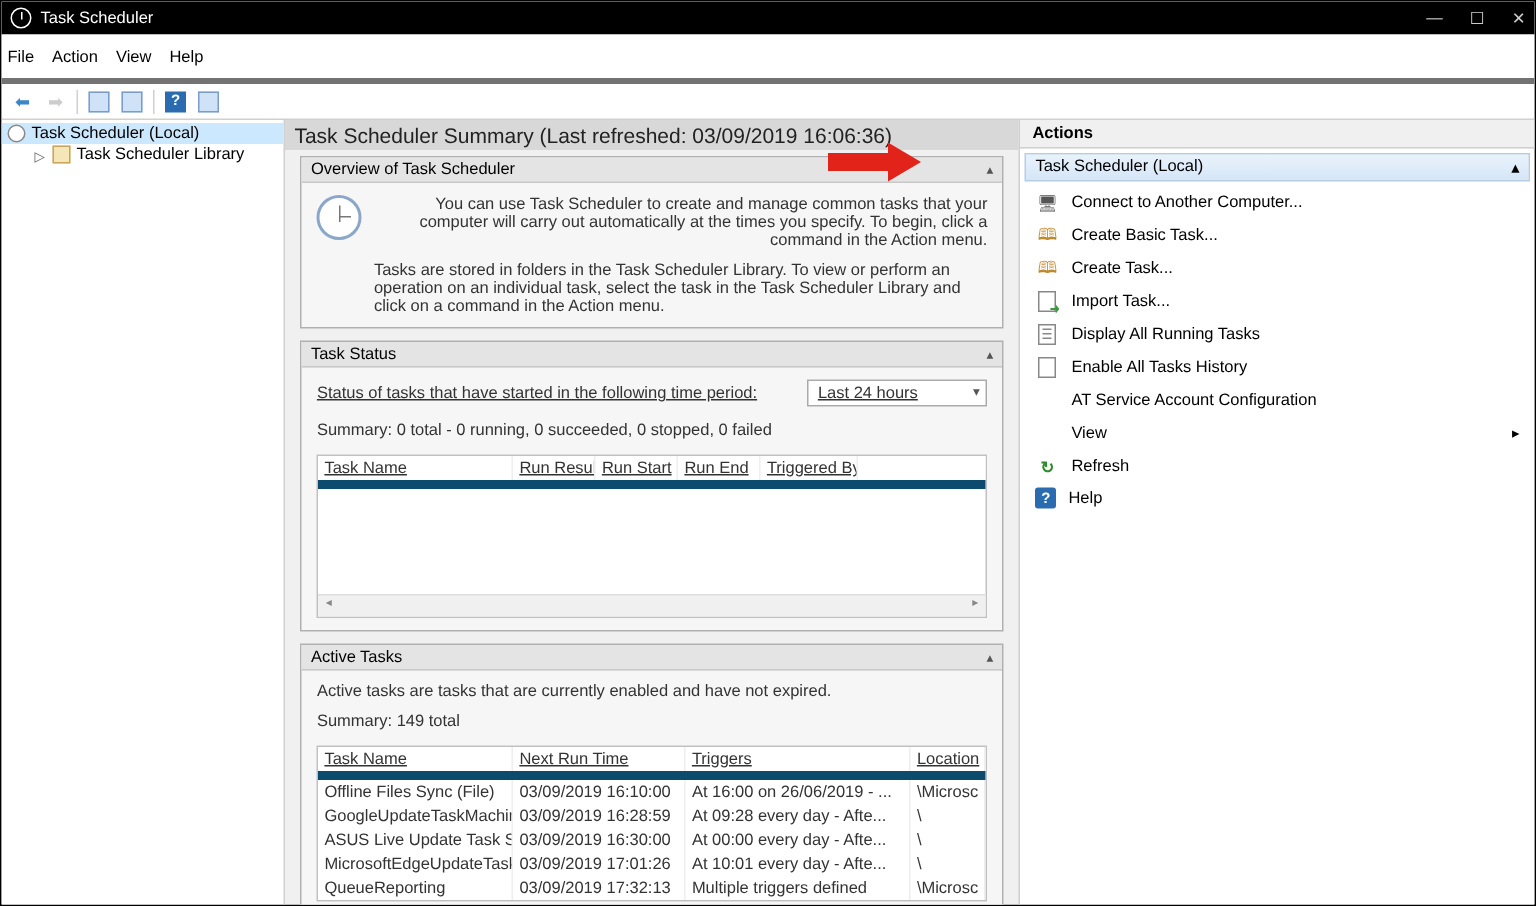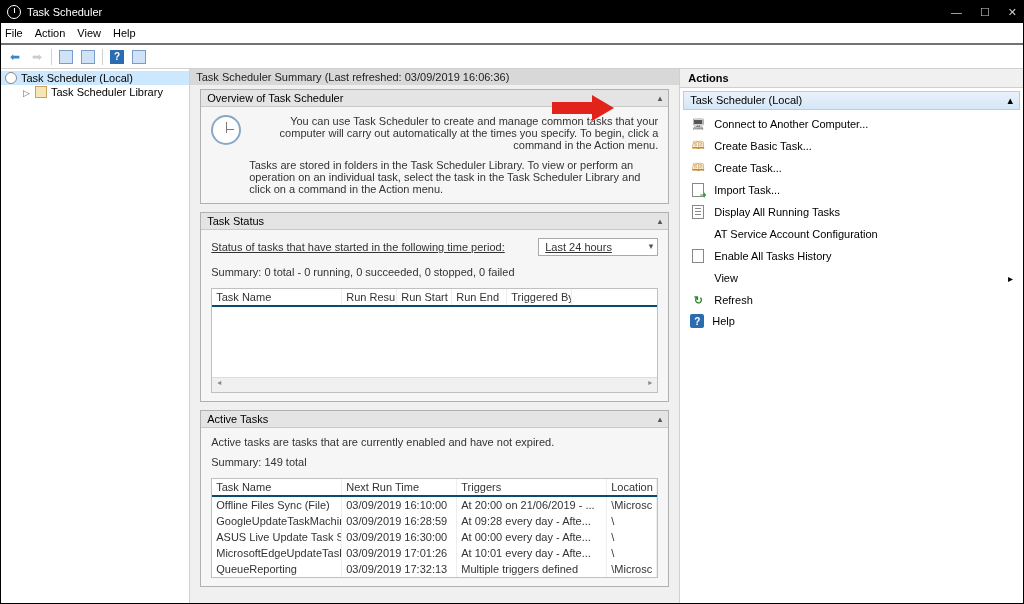--- a/index.html
+++ b/index.html
@@ -5,55 +5,55 @@
 * { box-sizing: border-box; margin: 0; padding: 0; font-family: "Segoe UI", Tahoma, sans-serif; }
 body { background: #fff; font-size: 11px; color: #000; width: 1024px; height: 604px; overflow: hidden; border: 1px solid #000; }
 
 .titlebar { background: #000; color: #fff; height: 22px; display: flex; align-items: center; padding: 0 6px; }
 .titlebar .icon-clock { width: 14px; height: 14px; border: 1px solid #fff; border-radius: 50%; margin-right: 6px; position: relative; }
 .titlebar .icon-clock::after { content: ""; position: absolute; left: 50%; top: 20%; width: 1px; height: 40%; background: #fff; }
 .titlebar span { font-size: 11px; }
 .win-controls { margin-left: auto; display: flex; gap: 18px; font-size: 11px; color: #ccc; }
 .win-controls div { cursor: default; }
 
-.menubar { background: #fff; border-bottom: 2px solid #737373; height: 22px; display: flex; align-items: center; padding: 0 4px; gap: 12px; font-size: 11px; }
+.menubar { background: #fff; border-bottom: 4px solid #737373; height: 33px; display: flex; align-items: center; padding: 0 4px; gap: 12px; font-size: 11px; }
 .menubar span { cursor: default; }
 
 .toolbar { background: #fff; border-bottom: 1px solid #d0d0d0; height: 24px; display: flex; align-items: center; padding: 0 4px; gap: 2px; }
 .tb-btn { width: 20px; height: 20px; display: flex; align-items: center; justify-content: center; font-size: 12px; }
 .tb-sep { width: 1px; height: 16px; background: #d0d0d0; margin: 0 2px; }
 .arrow-left::before { content: "⬅"; color: #3a86c8; }
 .arrow-right::before { content: "➡"; color: #ccc; }
 .cal-icon { width: 14px; height: 14px; border: 1px solid #7a9cc6; background: #cfe2f7; }
 .help-icon { width: 14px; height: 14px; background: #2b6cb0; color: #fff; display: flex; align-items: center; justify-content: center; font-weight: bold; font-size: 10px; }
 
 .content { display: flex; height: 601px; }
 
 .tree-pane { width: 224px; border-right: 1px solid #d0d0d0; background: #fff; padding: 2px 0; }
 .tree-root { background: #cce8ff; padding: 1px 4px; display: flex; align-items: center; gap: 4px; }
 .tree-child { padding: 1px 4px 1px 22px; display: flex; align-items: center; gap: 4px; }
 .ico-sched { width: 12px; height: 12px; border: 1px solid #888; border-radius: 50%; background: #fff; }
 .ico-lib { width: 12px; height: 12px; border: 1px solid #caa45a; background: #f5e6b8; }
 .expander { width: 8px; height: 8px; font-size: 9px; color: #666; }
 
 .center-pane { flex: 1; background: #f0f0f0; border-right: 1px solid #d0d0d0; display: flex; flex-direction: column; }
-.summary-hdr { background: #d8d8d8; padding: 2px 6px; font-size: 11px; color: #222; }
+.summary-hdr { background: #d8d8d8; padding: 2px 6px; font-size: 14px; color: #222; }
 .scroll-body { flex: 1; overflow-y: auto; padding: 4px 10px 0 10px; }
 
 .panel { border: 1px solid #b0b0b0; background: #f6f6f6; margin-bottom: 8px; }
 .panel-hdr { background: #e4e4e4; border-bottom: 1px solid #c8c8c8; padding: 2px 6px; display: flex; justify-content: space-between; align-items: center; font-size: 11px; }
 .panel-hdr .up { font-size: 9px; color: #555; }
 .panel-body { padding: 8px 10px; font-size: 11px; color: #333; }
 
 .status-line1 { display: flex; justify-content: space-between; align-items: center; margin-bottom: 10px; text-decoration: underline; }
 .period-select { border: 1px solid #aaa; background: #fff; padding: 2px 18px 2px 6px; font-size: 11px; position: relative; width: 120px; }
 .period-select::after { content: "▾"; position: absolute; right: 4px; top: 2px; font-size: 9px; color: #555; }
 
 .tbl { border: 1px solid #c0c0c0; background: #fff; margin-top: 10px; font-size: 11px; }
-.tbl-hdr { display: flex; background: #fff; border-bottom: 2px solid #0c4a6e; }
+.tbl-hdr { display: flex; background: #fff; border-bottom: 6px solid #0c4a6e; text-decoration: underline; }
 .tbl-hdr > div, .tbl-row > div { padding: 2px 4px; border-right: 1px solid #eee; white-space: nowrap; overflow: hidden; }
 .tbl-body { height: 70px; overflow: auto; }
 .tbl-body-active { height: 80px; overflow-y: scroll; }
 .tbl-row { display: flex; }
 .c-name { width: 130px; }
 .c-rr { width: 55px; }
 .c-rs { width: 55px; }
 .c-re { width: 55px; }
 .c-tb { width: 65px; }
 .c-nrt { width: 115px; }
@@ -196,21 +196,21 @@
             <div class="tbl-hdr">
               <div class="c-name">Task Name</div>
               <div class="c-nrt">Next Run Time</div>
               <div class="c-trig">Triggers</div>
               <div class="c-loc">Location</div>
             </div>
             <div class="tbl-body-active" id="active-rows">
                 <div class="tbl-row">
                   <div class="c-name">Offline Files Sync (File)</div>
                   <div class="c-nrt">03/09/2019 16:10:00</div>
-                  <div class="c-trig">At 20:00 on 21/06/2019 - ...</div>
+                  <div class="c-trig">At 16:00 on 26/06/2019 - ...</div>
                   <div class="c-loc">\Microsc</div>
                 </div>
                 <div class="tbl-row">
                   <div class="c-name">GoogleUpdateTaskMachineUA</div>
                   <div class="c-nrt">03/09/2019 16:28:59</div>
                   <div class="c-trig">At 09:28 every day - Afte...</div>
                   <div class="c-loc">\</div>
                 </div>
                 <div class="tbl-row">
                   <div class="c-name">ASUS Live Update Task Schedule</div>
@@ -267,28 +267,28 @@
         </div>
         <span>Import Task...</span>
       </div>
     <div class="action-item">
         <div class="ai-icon">
           <div class="ic-display"></div>
         </div>
         <span>Display All Running Tasks</span>
       </div>
     <div class="action-item">
+        <div class="ai-icon">
+          <div class="ic-enable"></div>
+        </div>
+        <span>Enable All Tasks History</span>
+      </div>
+    <div class="action-item">
         <div class="ai-icon"></div>
         <span>AT Service Account Configuration</span>
-      </div>
-    <div class="action-item">
-        <div class="ai-icon">
-          <div class="ic-enable"></div>
-        </div>
-        <span>Enable All Tasks History</span>
       </div>
     <div class="action-item">
         <div class="ai-icon"></div>
         <span>View</span>
         <span class="arrow-r">▸</span>
       </div>
     <div class="action-item">
         <div class="ai-icon ic-refresh"></div>
         <span>Refresh</span>
       </div>

